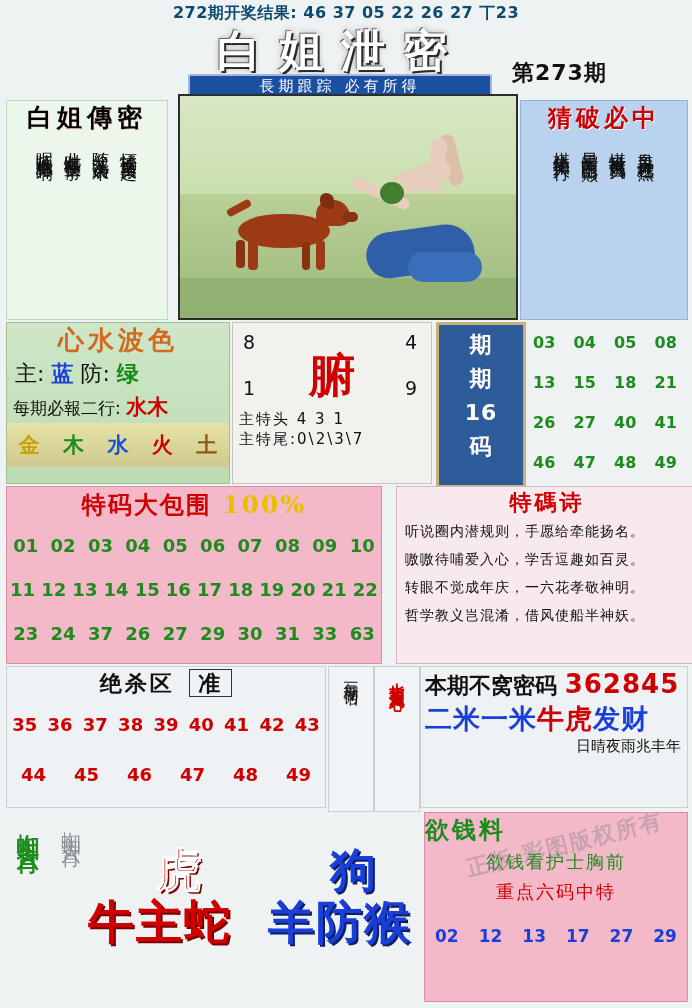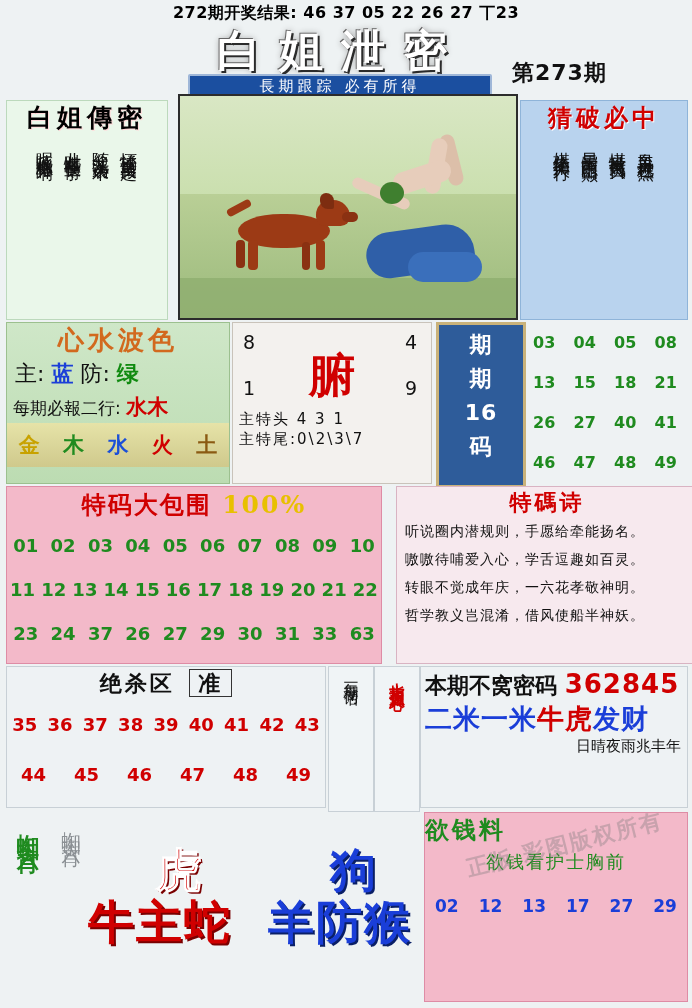--- a/index.html
+++ b/index.html
@@ -9,21 +9,21 @@
     font-family:"DejaVu Sans","Liberation Sans",sans-serif;
     position:relative;
     overflow:hidden;
   }
   .page{position:relative;width:692px;height:1008px;overflow:hidden;background:#eef2f3;}
 
   
   .top-result{
     position:absolute;left:0;top:0;width:692px;height:26px;
     text-align:center;
-    font-size:16px;font-weight:bold;color:#000000;
+    font-size:16px;font-weight:bold;color:#0c4a6e;
     line-height:26px;letter-spacing:0.5px;
     white-space:nowrap;
   }
   .title-band{
     position:absolute;left:0;top:22px;width:692px;height:72px;
   }
   .title-main{
     position:absolute;left:176px;top:0px;width:330px;height:52px;
     text-align:center;
     font-size:44px;font-weight:bold;
@@ -534,20 +534,21 @@
     <div class="line">牛主蛇</div>
   </div>
   <div class="bigblue">
     <div class="gou">狗</div>
     <div class="line">羊防猴</div>
   </div>
 
   <div class="yuqian">
     <div class="hd">欲钱料</div>
     <div class="l1">欲钱看护士胸前</div>
+    <div class="l2">重点六码中特</div>
     <div class="nums">
       <span>02</span>
       <span>12</span>
       <span>13</span>
       <span>17</span>
       <span>27</span>
       <span>29</span>
     </div>
   </div>
 

